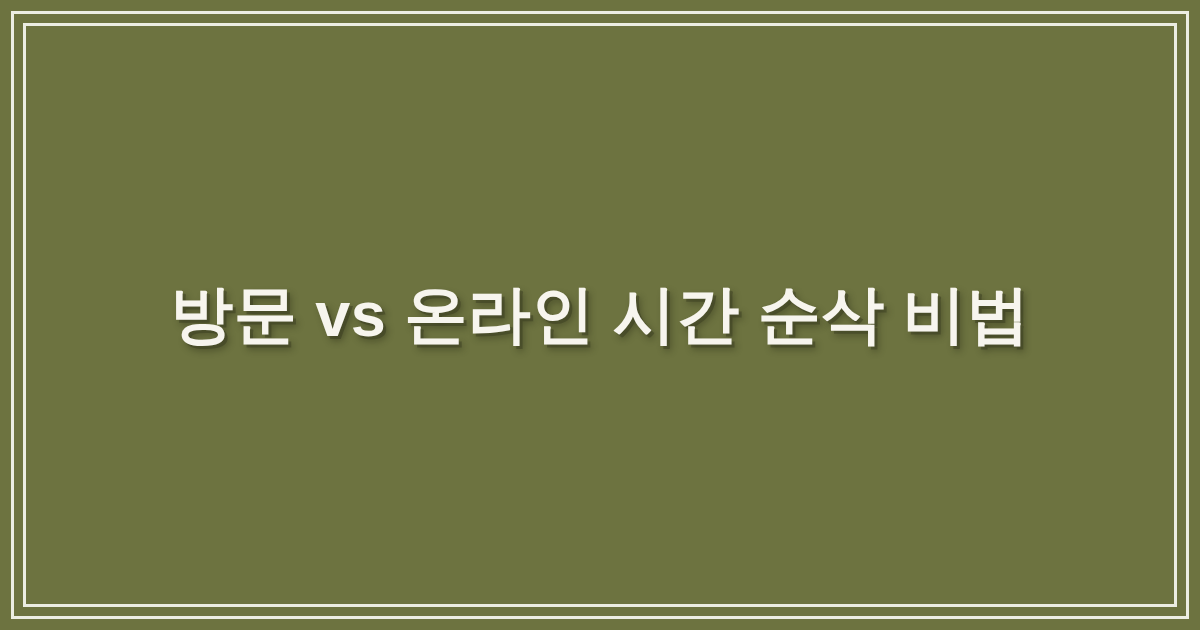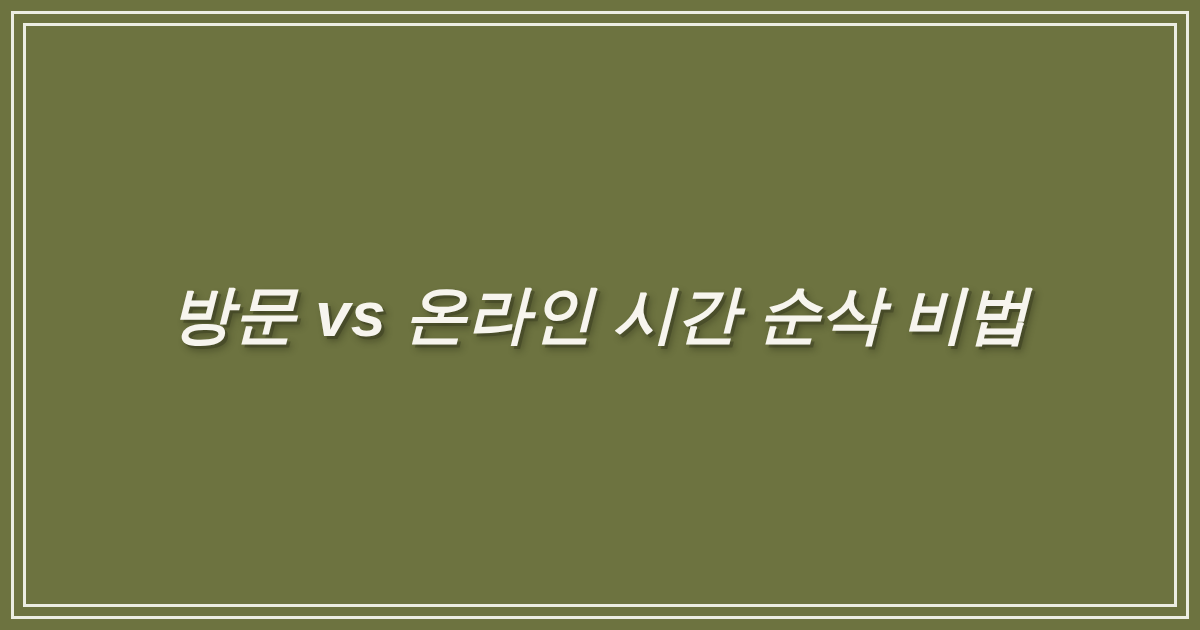--- a/index.html
+++ b/index.html
@@ -15,21 +15,20 @@
 
   #card {
     position: relative;
     width: 1200px;
     height: 630px;
     box-sizing: border-box;
     background: #6d7340;
     display: flex;
     align-items: center;
     justify-content: center;
-    font-style: italic;
   }
 
   
   .frame {
     position: absolute;
     box-sizing: border-box;
     pointer-events: none;
     border-style: solid;
   }
   .frame-outer {

